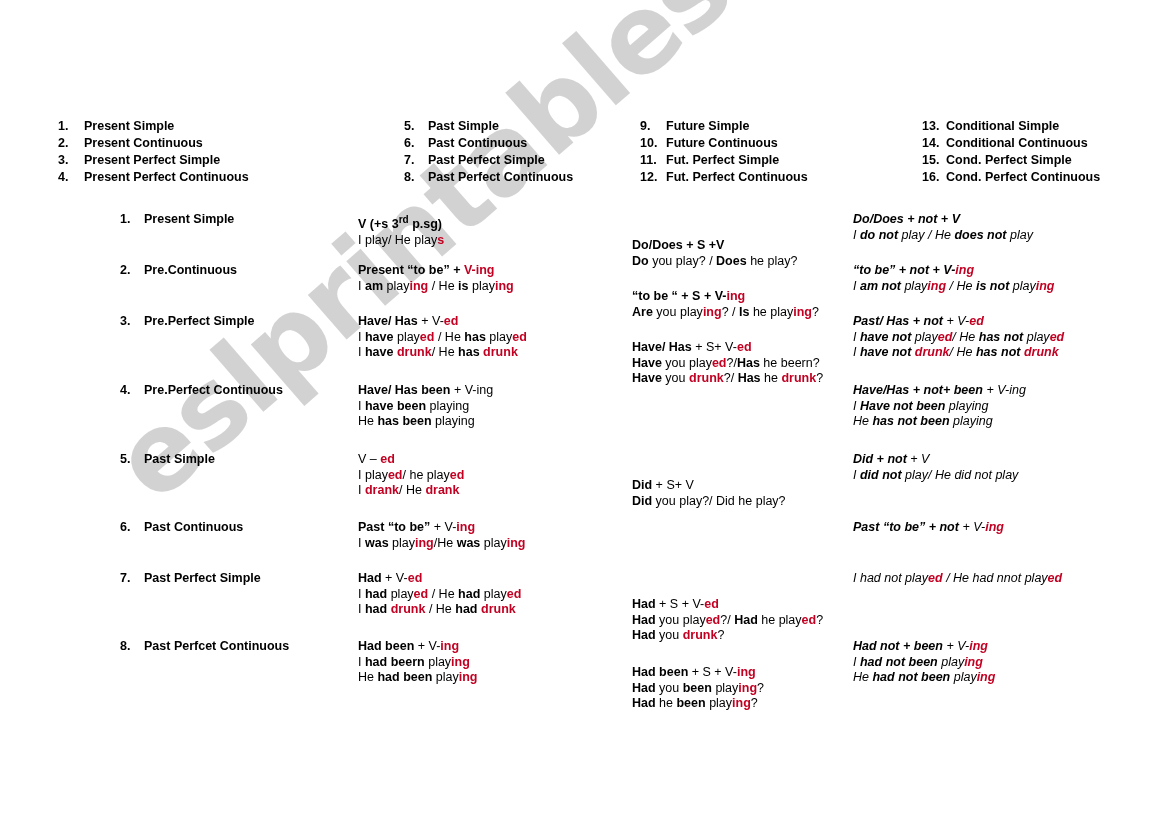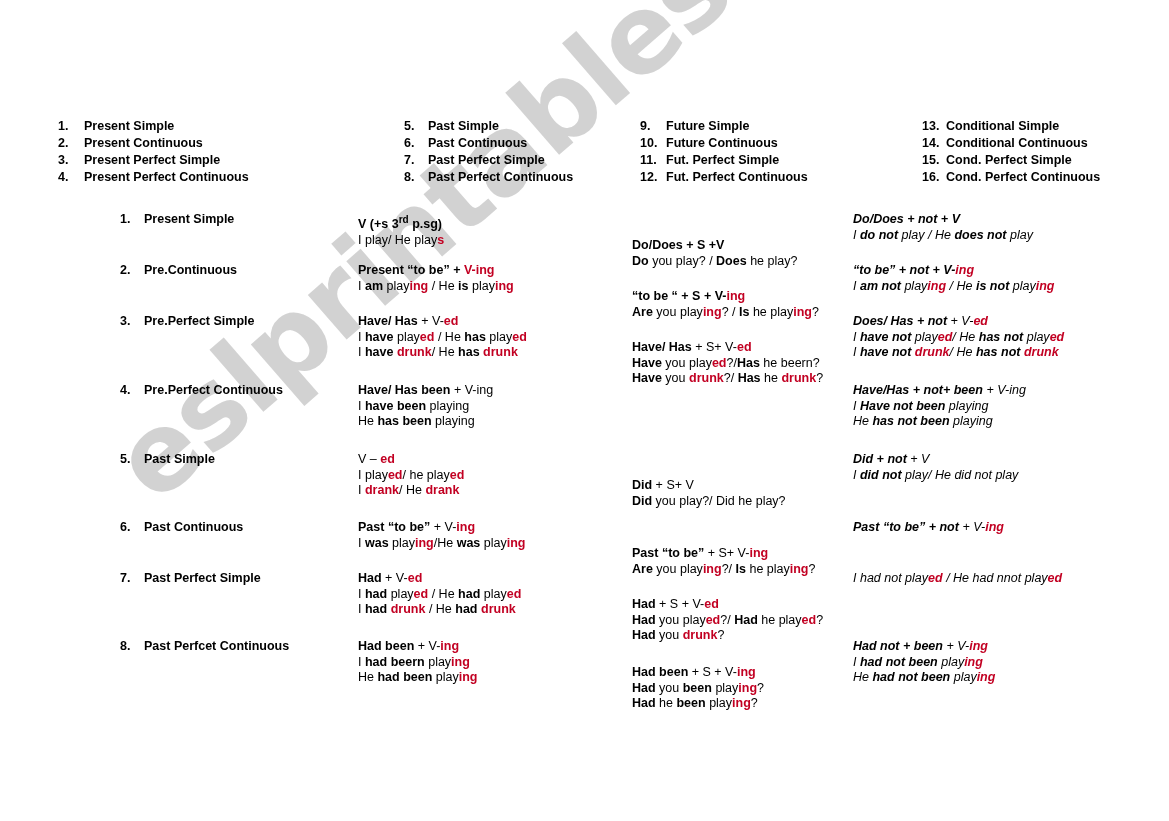--- a/index.html
+++ b/index.html
@@ -239,21 +239,21 @@
         <div class="line"><span class="b">Have/ Has</span><span class=""> + V-</span><span class="rb">ed</span></div>
         <div class="line"><span class="">I </span><span class="b">have</span><span class=""> play</span><span class="rb">ed</span><span class=""> / He </span><span class="b">has</span><span class=""> play</span><span class="rb">ed</span></div>
         <div class="line"><span class="">I </span><span class="b">have</span><span class=""> </span><span class="rb">drunk</span><span class="">/ He </span><span class="b">has</span><span class=""> </span><span class="rb">drunk</span></div>
       </div>
       <div class="cell question">
         <div class="line"><span class="b">Have/ Has</span><span class=""> + S+ V-</span><span class="rb">ed</span></div>
         <div class="line"><span class="b">Have</span><span class=""> you play</span><span class="rb">ed</span><span class="">?/</span><span class="b">Has</span><span class=""> he beern?</span></div>
         <div class="line"><span class="b">Have</span><span class=""> you </span><span class="rb">drunk</span><span class="">?/ </span><span class="b">Has</span><span class=""> he </span><span class="rb">drunk</span><span class="">?</span></div>
       </div>
       <div class="cell negative">
-        <div class="line"><span class="b">Does/ Has + not</span><span class=""> + V-</span><span class="rb">ed</span></div>
+        <div class="line"><span class="b">Past/ Has + not</span><span class=""> + V-</span><span class="rb">ed</span></div>
         <div class="line"><span class="">I </span><span class="b">have not</span><span class=""> play</span><span class="rb">ed</span><span class="">/ He </span><span class="b">has not</span><span class=""> play</span><span class="rb">ed</span></div>
         <div class="line"><span class="">I </span><span class="b">have not</span><span class=""> </span><span class="rb">drunk</span><span class="">/ He </span><span class="b">has not</span><span class=""> </span><span class="rb">drunk</span></div>
       </div>
     </div>
     <div class="trow" style="position: absolute; left: 0px; top: 171px; height: 60px;">
       <div class="cell label">
         <span class="rnum">4.</span>
         <span>Pre.Perfect Continuous</span>
       </div>
       <div class="cell affirm">
@@ -288,24 +288,20 @@
     </div>
     <div class="trow" style="position: absolute; left: 0px; top: 308px; height: 60px;">
       <div class="cell label">
         <span class="rnum">6.</span>
         <span>Past Continuous</span>
       </div>
       <div class="cell affirm">
         <div class="line"><span class="b">Past “to be”</span><span class=""> + V-</span><span class="rb">ing</span></div>
         <div class="line"><span class="">I </span><span class="b">was</span><span class=""> play</span><span class="rb">ing</span><span class="">/He </span><span class="b">was</span><span class=""> play</span><span class="rb">ing</span></div>
       </div>
-      <div class="cell question">
-        <div class="line"><span class="b">Past “to be”</span><span class=""> + S+ V-</span><span class="rb">ing</span></div>
-        <div class="line"><span class="b">Are</span><span class=""> you play</span><span class="rb">ing</span><span class="">?/ </span><span class="b">Is</span><span class=""> he play</span><span class="rb">ing</span><span class="">?</span></div>
-      </div>
       <div class="cell negative">
         <div class="line"><span class="b">Past “to be” + not</span><span class=""> + V-</span><span class="rb">ing</span></div>
       </div>
     </div>
     <div class="trow" style="position: absolute; left: 0px; top: 359px; height: 60px;">
       <div class="cell label">
         <span class="rnum">7.</span>
         <span>Past Perfect Simple</span>
       </div>
       <div class="cell affirm">

